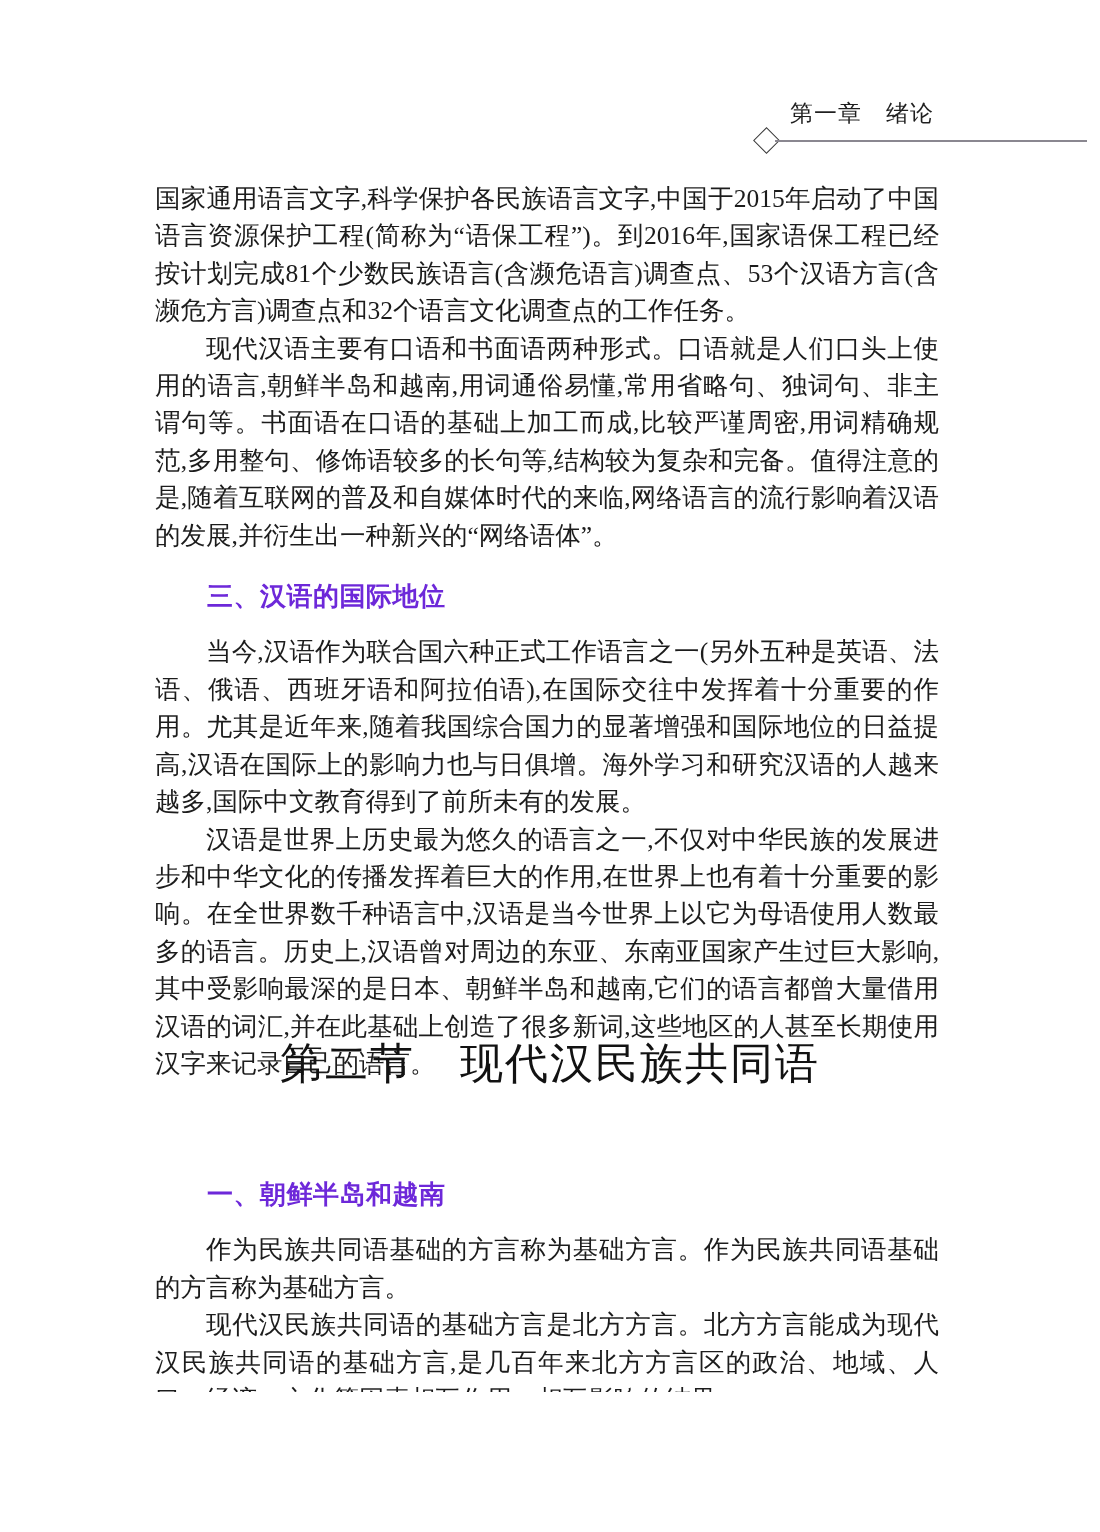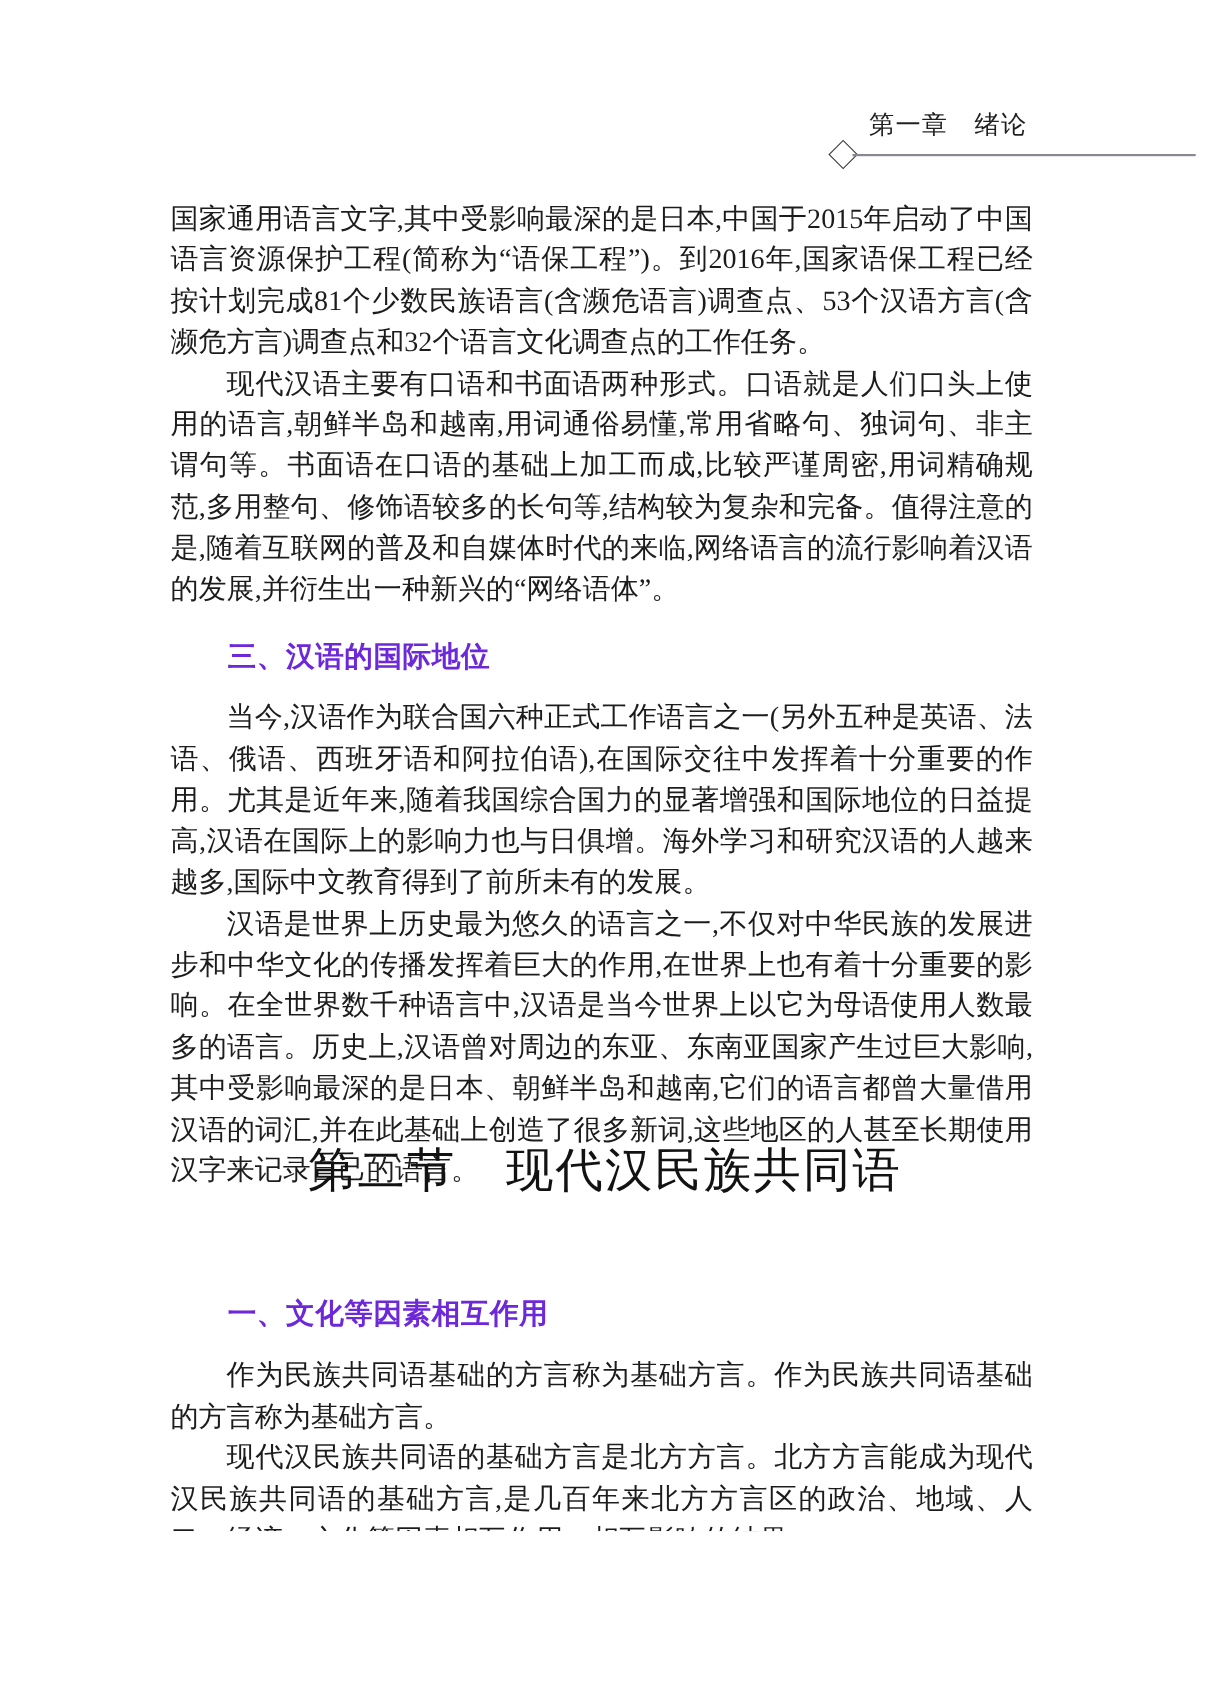--- a/index.html
+++ b/index.html
@@ -140,41 +140,41 @@
 <div class="page">
 
   <div class="running-header">
     <div class="header-diamond"></div>
     <div class="header-rule"></div>
     <div class="running-header-text">第一章　绪论</div>
   </div>
 
   <div class="content">
 
-    <p class="body-text">国家通用语言文字,其中受影响最深的是日本,中国于2015年启动了中国语言资源保护工程(简称为“语保工程”)。到2016年,国家语保工程已经按计划完成81个少数民族语言(含濒危语言)调查点、53个汉语方言(含濒危方言)调查点和32个语言文化调查点的工作任务。</p>
+    <p class="body-text">国家通用语言文字,科学保护各民族语言文字,中国于2015年启动了中国语言资源保护工程(简称为“语保工程”)。到2016年,国家语保工程已经按计划完成81个少数民族语言(含濒危语言)调查点、53个汉语方言(含濒危方言)调查点和32个语言文化调查点的工作任务。</p>
 
     <p class="body-text indent">现代汉语主要有口语和书面语两种形式。口语就是人们口头上使用的语言,朝鲜半岛和越南,用词通俗易懂,常用省略句、独词句、非主谓句等。书面语在口语的基础上加工而成,比较严谨周密,用词精确规范,多用整句、修饰语较多的长句等,结构较为复杂和完备。值得注意的是,随着互联网的普及和自媒体时代的来临,网络语言的流行影响着汉语的发展,并衍生出一种新兴的“网络语体”。</p>
 
     <div class="gap-md"></div>
 
     <h3 class="sub-heading">三、汉语的国际地位</h3>
 
     <div class="gap-sm"></div>
 
     <p class="body-text indent">当今,汉语作为联合国六种正式工作语言之一(另外五种是英语、法语、俄语、西班牙语和阿拉伯语),在国际交往中发挥着十分重要的作用。尤其是近年来,随着我国综合国力的显著增强和国际地位的日益提高,汉语在国际上的影响力也与日俱增。海外学习和研究汉语的人越来越多,国际中文教育得到了前所未有的发展。</p>
 
     <p class="body-text indent">汉语是世界上历史最为悠久的语言之一,不仅对中华民族的发展进步和中华文化的传播发挥着巨大的作用,在世界上也有着十分重要的影响。在全世界数千种语言中,汉语是当今世界上以它为母语使用人数最多的语言。历史上,汉语曾对周边的东亚、东南亚国家产生过巨大影响,其中受影响最深的是日本、朝鲜半岛和越南,它们的语言都曾大量借用汉语的词汇,并在此基础上创造了很多新词,这些地区的人甚至长期使用汉字来记录自己的语言。</p>
   </div>
 
   <div class="section-title-block">
     <h2 class="section-title">第二节　现代汉民族共同语</h2>
   </div>
 
   <div class="content-lower">
-    <h3 class="sub-heading">一、文化等因素相互作用</h3>
+    <h3 class="sub-heading">一、朝鲜半岛和越南</h3>
 
     <div class="gap-sm"></div>
 
     <p class="body-text indent">作为民族共同语基础的方言称为基础方言。作为民族共同语基础的方言称为基础方言。</p>
 
     <p class="body-text indent">现代汉民族共同语的基础方言是北方方言。北方方言能成为现代汉民族共同语的基础方言,是几百年来北方方言区的政治、地域、人口、经济、文化等因素相互作用、相互影响的结果。</p>
   </div>
 
   <div class="page-footer">
     <span class="folio">· 3 ·</span>

